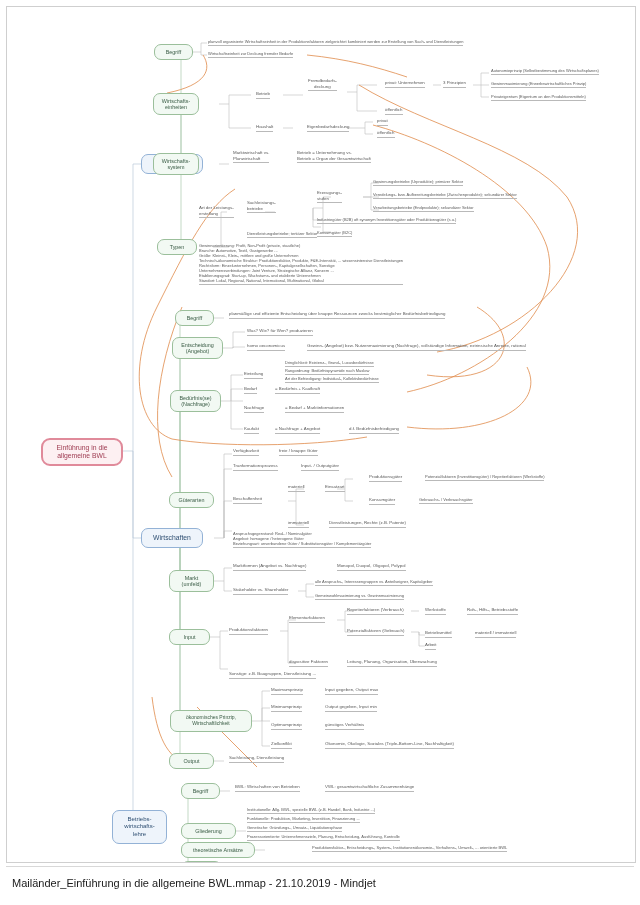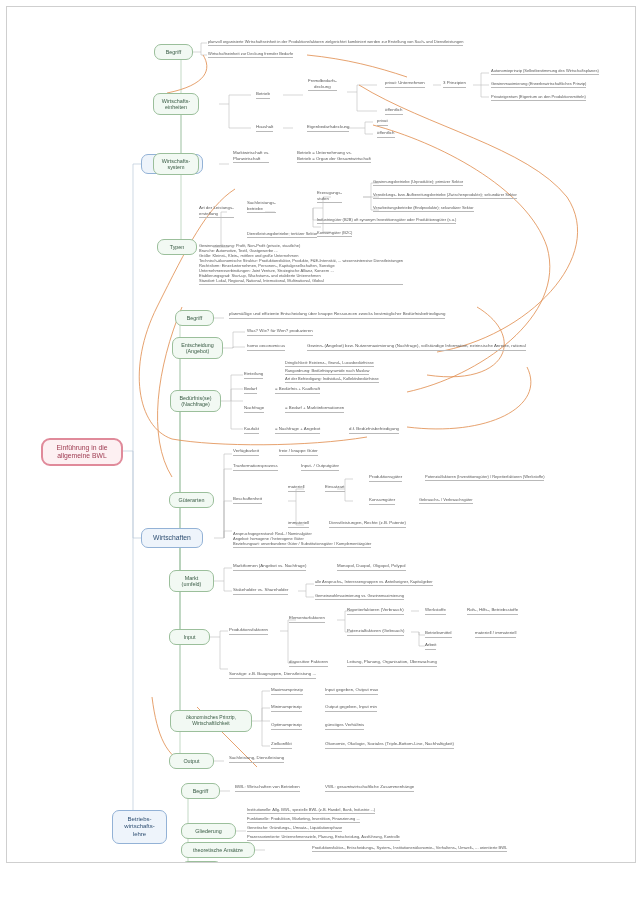--- a/index.html
+++ b/index.html
@@ -316,13 +316,14 @@
     <div class="node lt f4" style="left:240px;top:818px;">Genetische: Gründungs-, Umsatz-, Liquidationsphase</div>
     <div class="node lt f4" style="left:240px;top:827px;">Prozessorientierte: Unternehmensziele, Planung, Entscheidung, Ausführung, Kontrolle</div>
 
     <div class="node box f55" style="left:174px;top:835px;width:74px;height:16px;">theoretische Ansätze</div>
     <div class="node lt f4" style="left:305px;top:838px;">Produktionsfaktor-, Entscheidungs-, System-, Institutionenökonomie-, Verhaltens-, Umwelt-, ... orientierte BWL</div>
 
     <div class="node box f55" style="left:174px;top:854px;width:41px;height:14px;">Literatur</div>
 
   </div>
 
+  <div id="footer">Mailänder_Einführung in die allgemeine BWL.mmap - 21.10.2019 - Mindjet</div>
 </div>
 
 </body></html>

